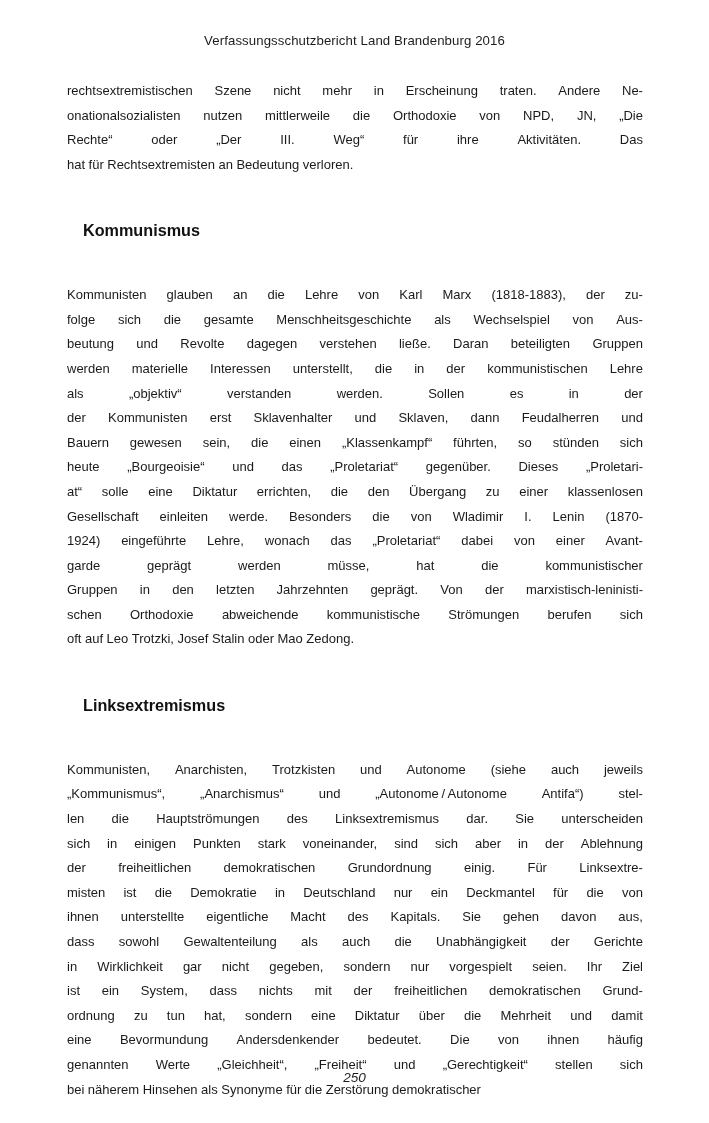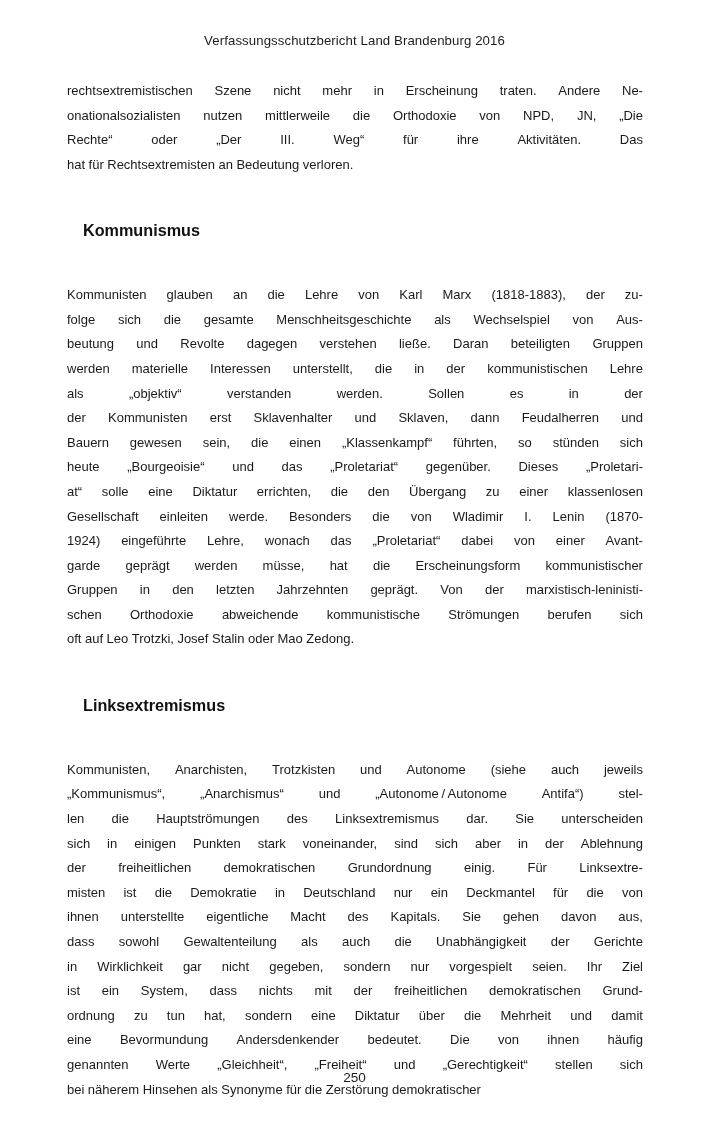--- a/index.html
+++ b/index.html
@@ -85,20 +85,21 @@
 
   
   .folio {
     position: absolute;
     top: 1070px;
     left: 0;
     width: 709px;
     text-align: center;
     font-size: 13.6px;
     color: #1d1d1d;
+    font-style: italic;
   }
 </style>
 </head>
 <body>
 
 <div class="page">
 
   <div class="running-header">Verfassungsschutzbericht Land Brandenburg 2016</div>
 
   <div class="column" id="text-column">
@@ -275,21 +276,20 @@
           <span class="w">einer</span>
           <span class="w">Avant-</span>
         </div>
         <div class="line just">
           <span class="w">garde</span>
           <span class="w">geprägt</span>
           <span class="w">werden</span>
           <span class="w">müsse,</span>
           <span class="w">hat</span>
           <span class="w">die</span>
-          <span class="w">Erscheinungsform</span>
           <span class="w">kommunistischer</span>
         </div>
         <div class="line just">
           <span class="w">Gruppen</span>
           <span class="w">in</span>
           <span class="w">den</span>
           <span class="w">letzten</span>
           <span class="w">Jahrzehnten</span>
           <span class="w">geprägt.</span>
           <span class="w">Von</span>

